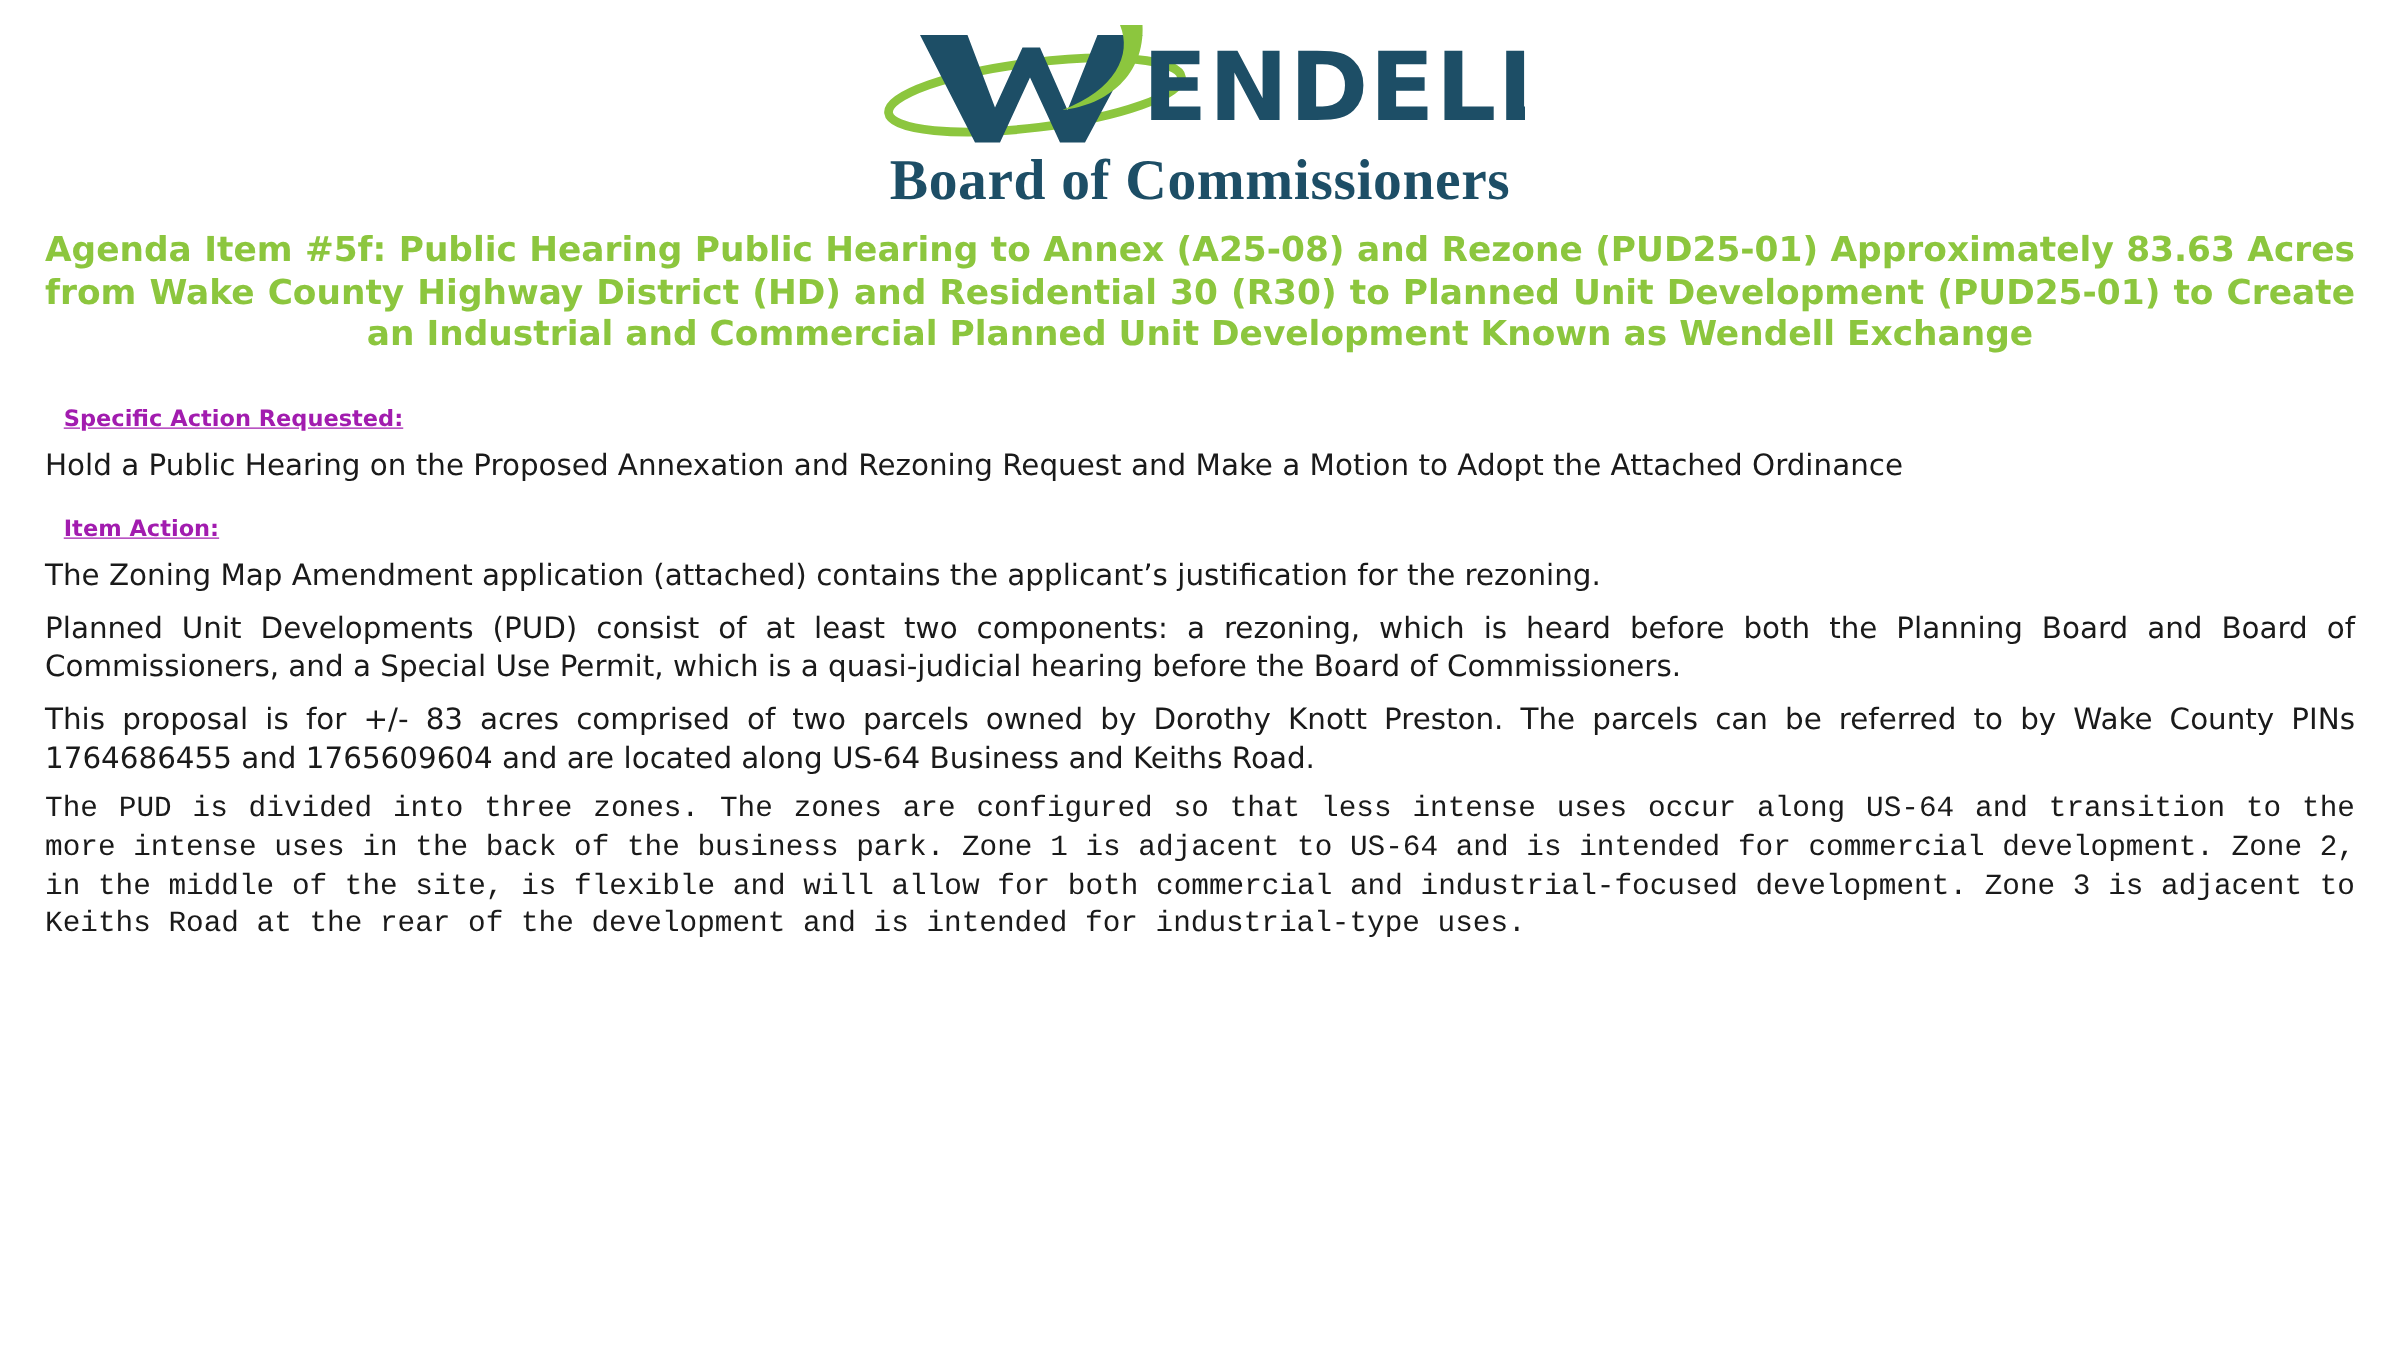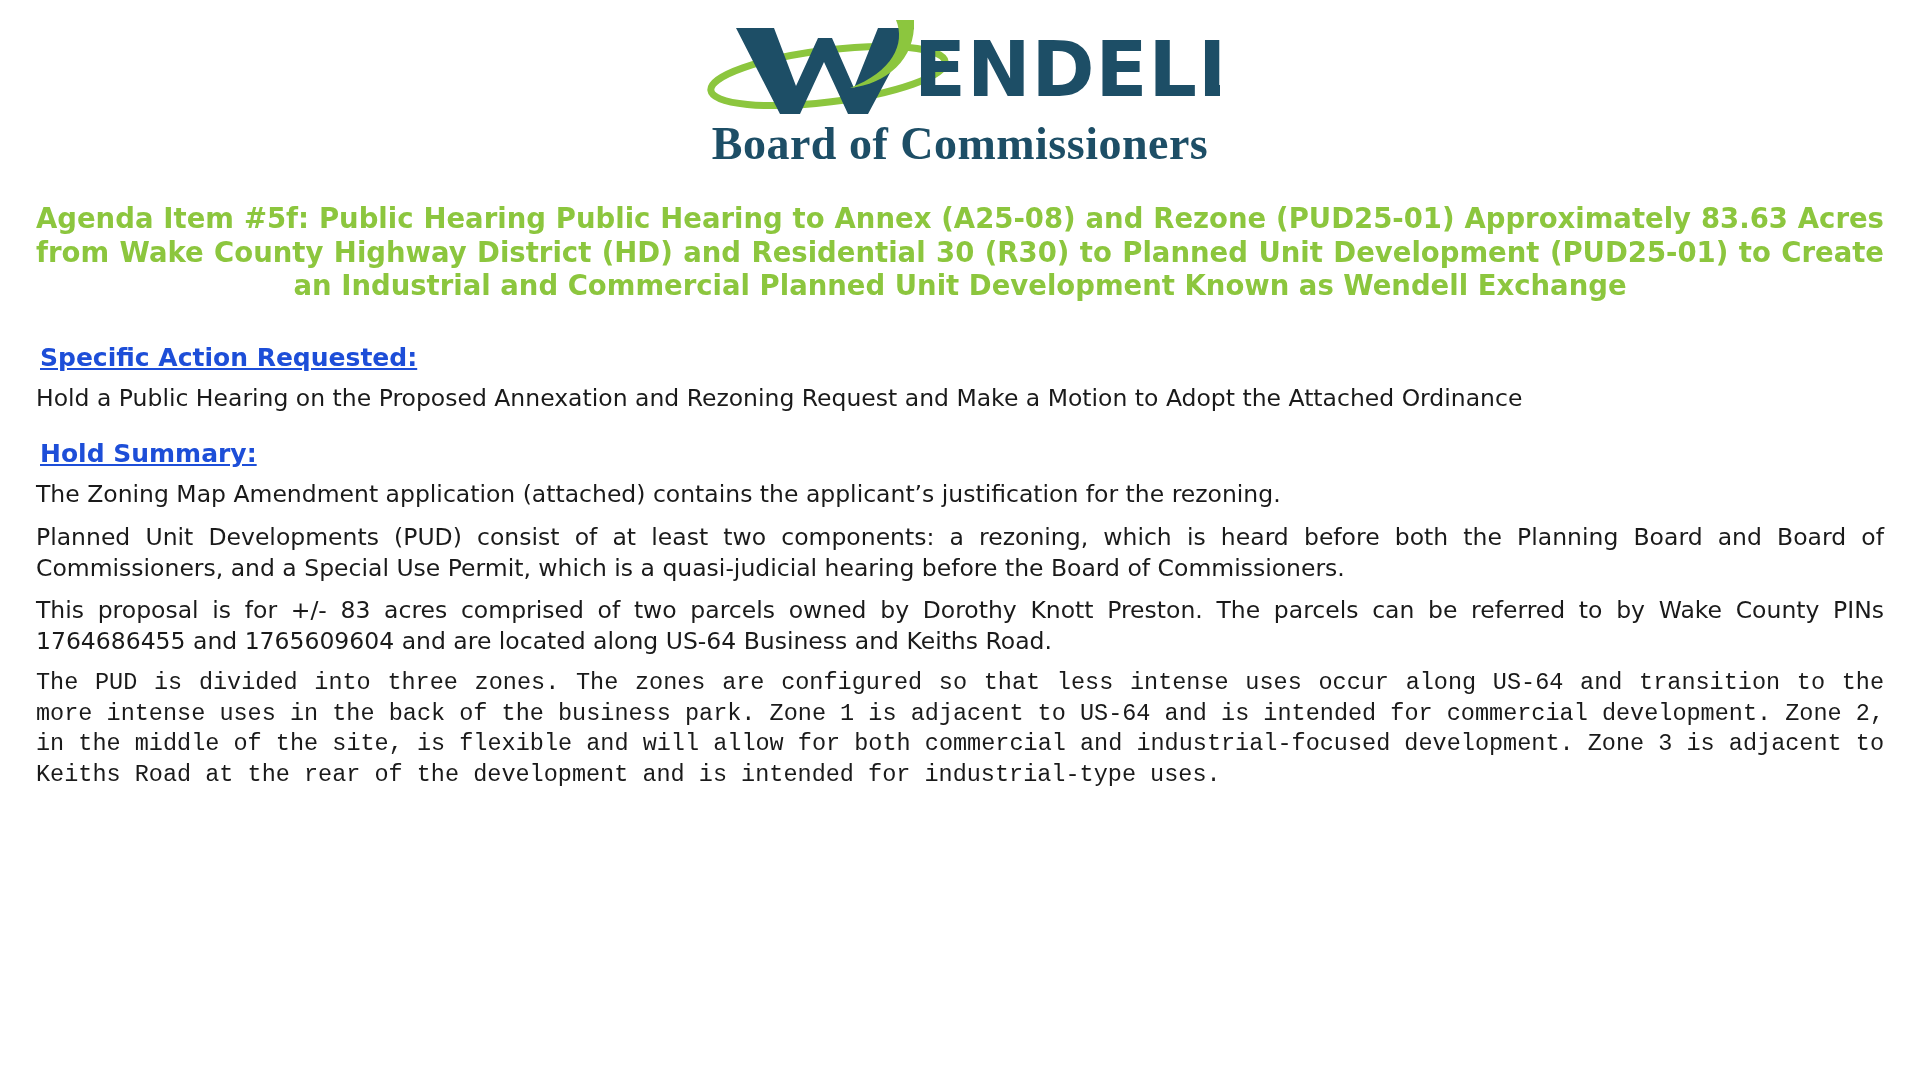--- a/index.html
+++ b/index.html
@@ -42,43 +42,43 @@
     font-weight: bold;
     font-size: 46px;
     color: #1d4e66;
     letter-spacing: 0.5px;
     margin-top: -6px;
     line-height: 1.05;
   }
 
   
   .agenda-title {
-    margin: 34px 0 0 0;
+    margin: 16px 0 0 0;
     text-align: center;
     color: #8cc63e;
     font-weight: bold;
     font-size: 27.5px;
     line-height: 1.22;
     text-align: justify;
     text-align-last: center;
     padding: 0 4px;
   }
 
   
   .body-wrap {
     margin-top: 40px;
     padding: 0 4px;
   }
   h2.section-head {
-    font-size: 25px;
+    font-size: 18px;
     font-weight: bold;
     text-decoration: underline;
-    margin: 0 0 10px 4px;
+    margin: 0 0 10px 15px;
     line-height: 1.2;
-    color: #1d4ed8;
+    color: #a21caf;
   }
   h2.section-head.second {
     margin-top: 26px;
   }
   p.body-text {
     font-size: 23.5px;
     line-height: 1.3;
     margin: 0 0 12px 0;
     text-align: justify;
     color: #1a1a1a;
@@ -108,21 +108,21 @@
     </div>
     <div class="logo-sub">Board of Commissioners</div>
   </div>
 
   <div class="agenda-title">Agenda Item #5f: Public Hearing Public Hearing to Annex (A25-08) and Rezone (PUD25-01) Approximately 83.63 Acres from Wake County Highway District (HD) and Residential 30 (R30) to Planned Unit Development (PUD25-01) to Create an Industrial and Commercial Planned Unit Development Known as Wendell Exchange</div>
 
   <div class="body-wrap">
     <h2 class="section-head">Specific Action Requested:</h2>
     <p class="body-text nojust">Hold a Public Hearing on the Proposed Annexation and Rezoning Request and Make a Motion to Adopt the Attached Ordinance</p>
 
-    <h2 class="section-head second">Hold Summary:</h2>
+    <h2 class="section-head second">Item Action:</h2>
 
     <p class="body-text nojust">The Zoning Map Amendment application (attached) contains the applicant’s justification for the rezoning.</p>
     <p class="body-text">Planned Unit Developments (PUD) consist of at least two components: a rezoning, which is heard before both the Planning Board and Board of Commissioners, and a Special Use Permit, which is a quasi-judicial hearing before the Board of Commissioners.</p>
     <p class="body-text">This proposal is for +/- 83 acres comprised of two parcels owned by Dorothy Knott Preston. The parcels can be referred to by Wake County PINs 1764686455 and 1765609604 and are located along US-64 Business and Keiths Road.</p>
     <p class="body-text last">The PUD is divided into three zones. The zones are configured so that less intense uses occur along US-64 and transition to the more intense uses in the back of the business park. Zone 1 is adjacent to US-64 and is intended for commercial development. Zone 2, in the middle of the site, is flexible and will allow for both commercial and industrial-focused development. Zone 3 is adjacent to Keiths Road at the rear of the development and is intended for industrial-type uses.</p>
   </div>
 
 </div>
 
 </body></html>

